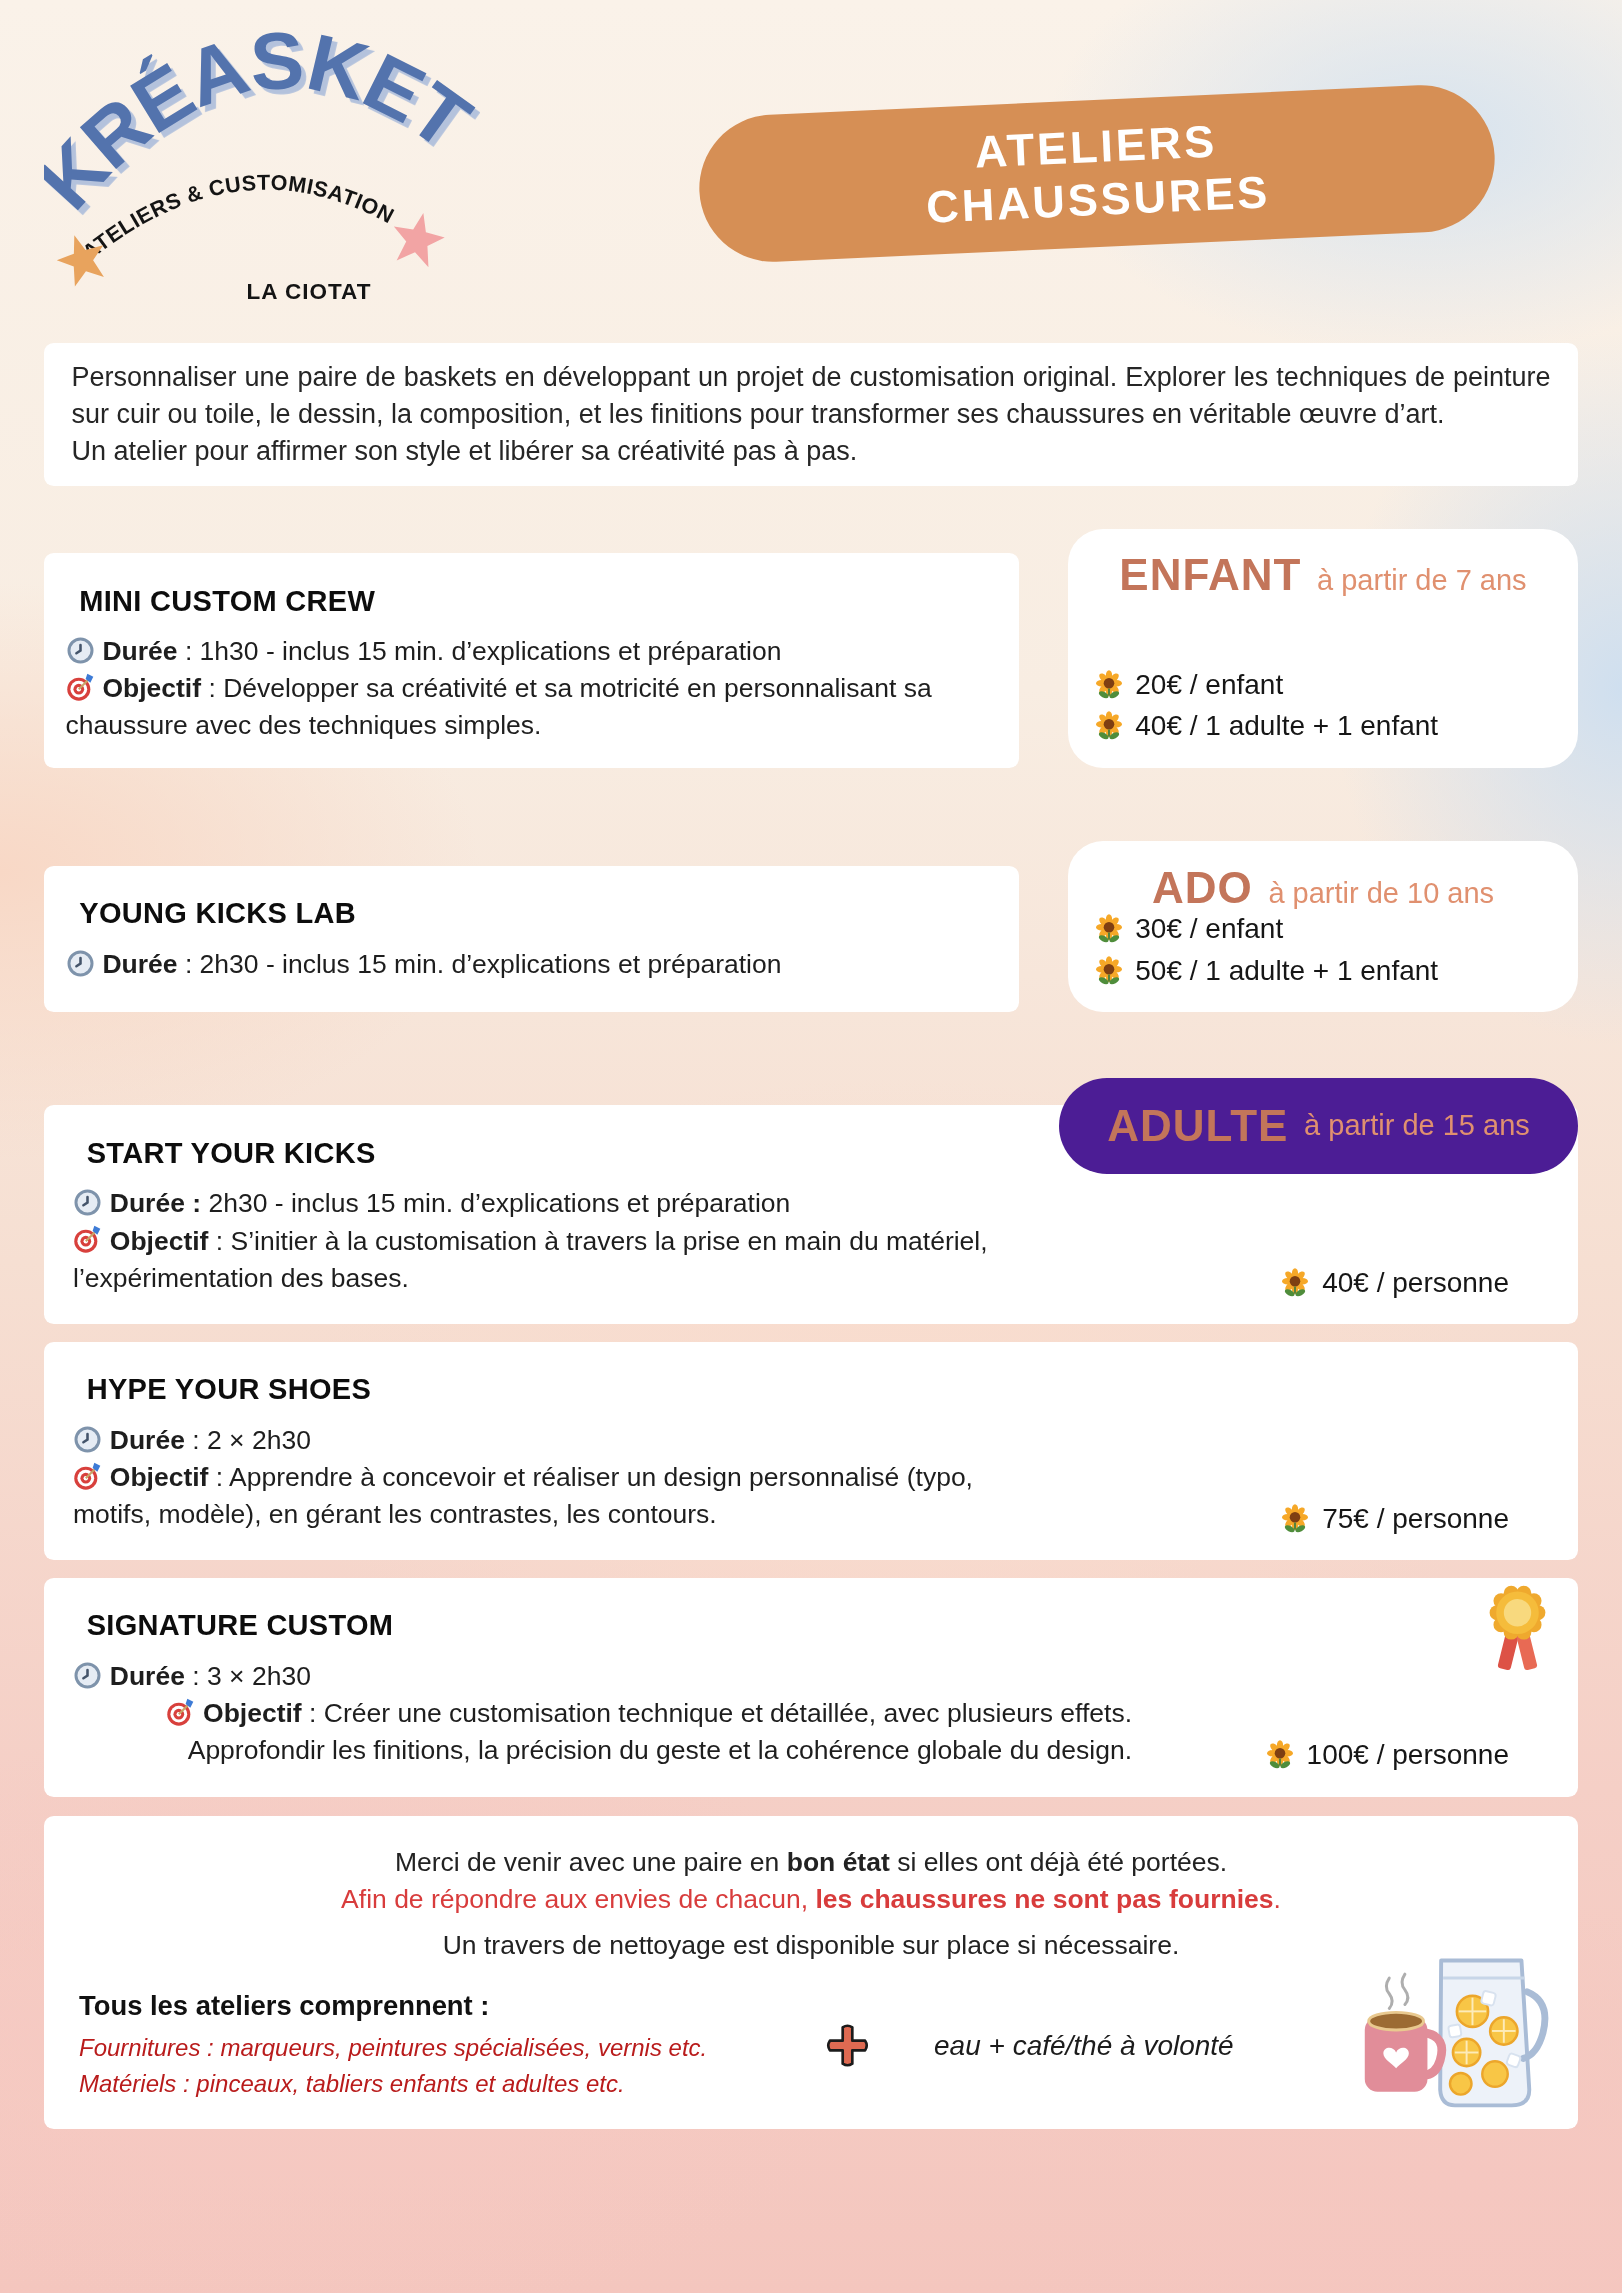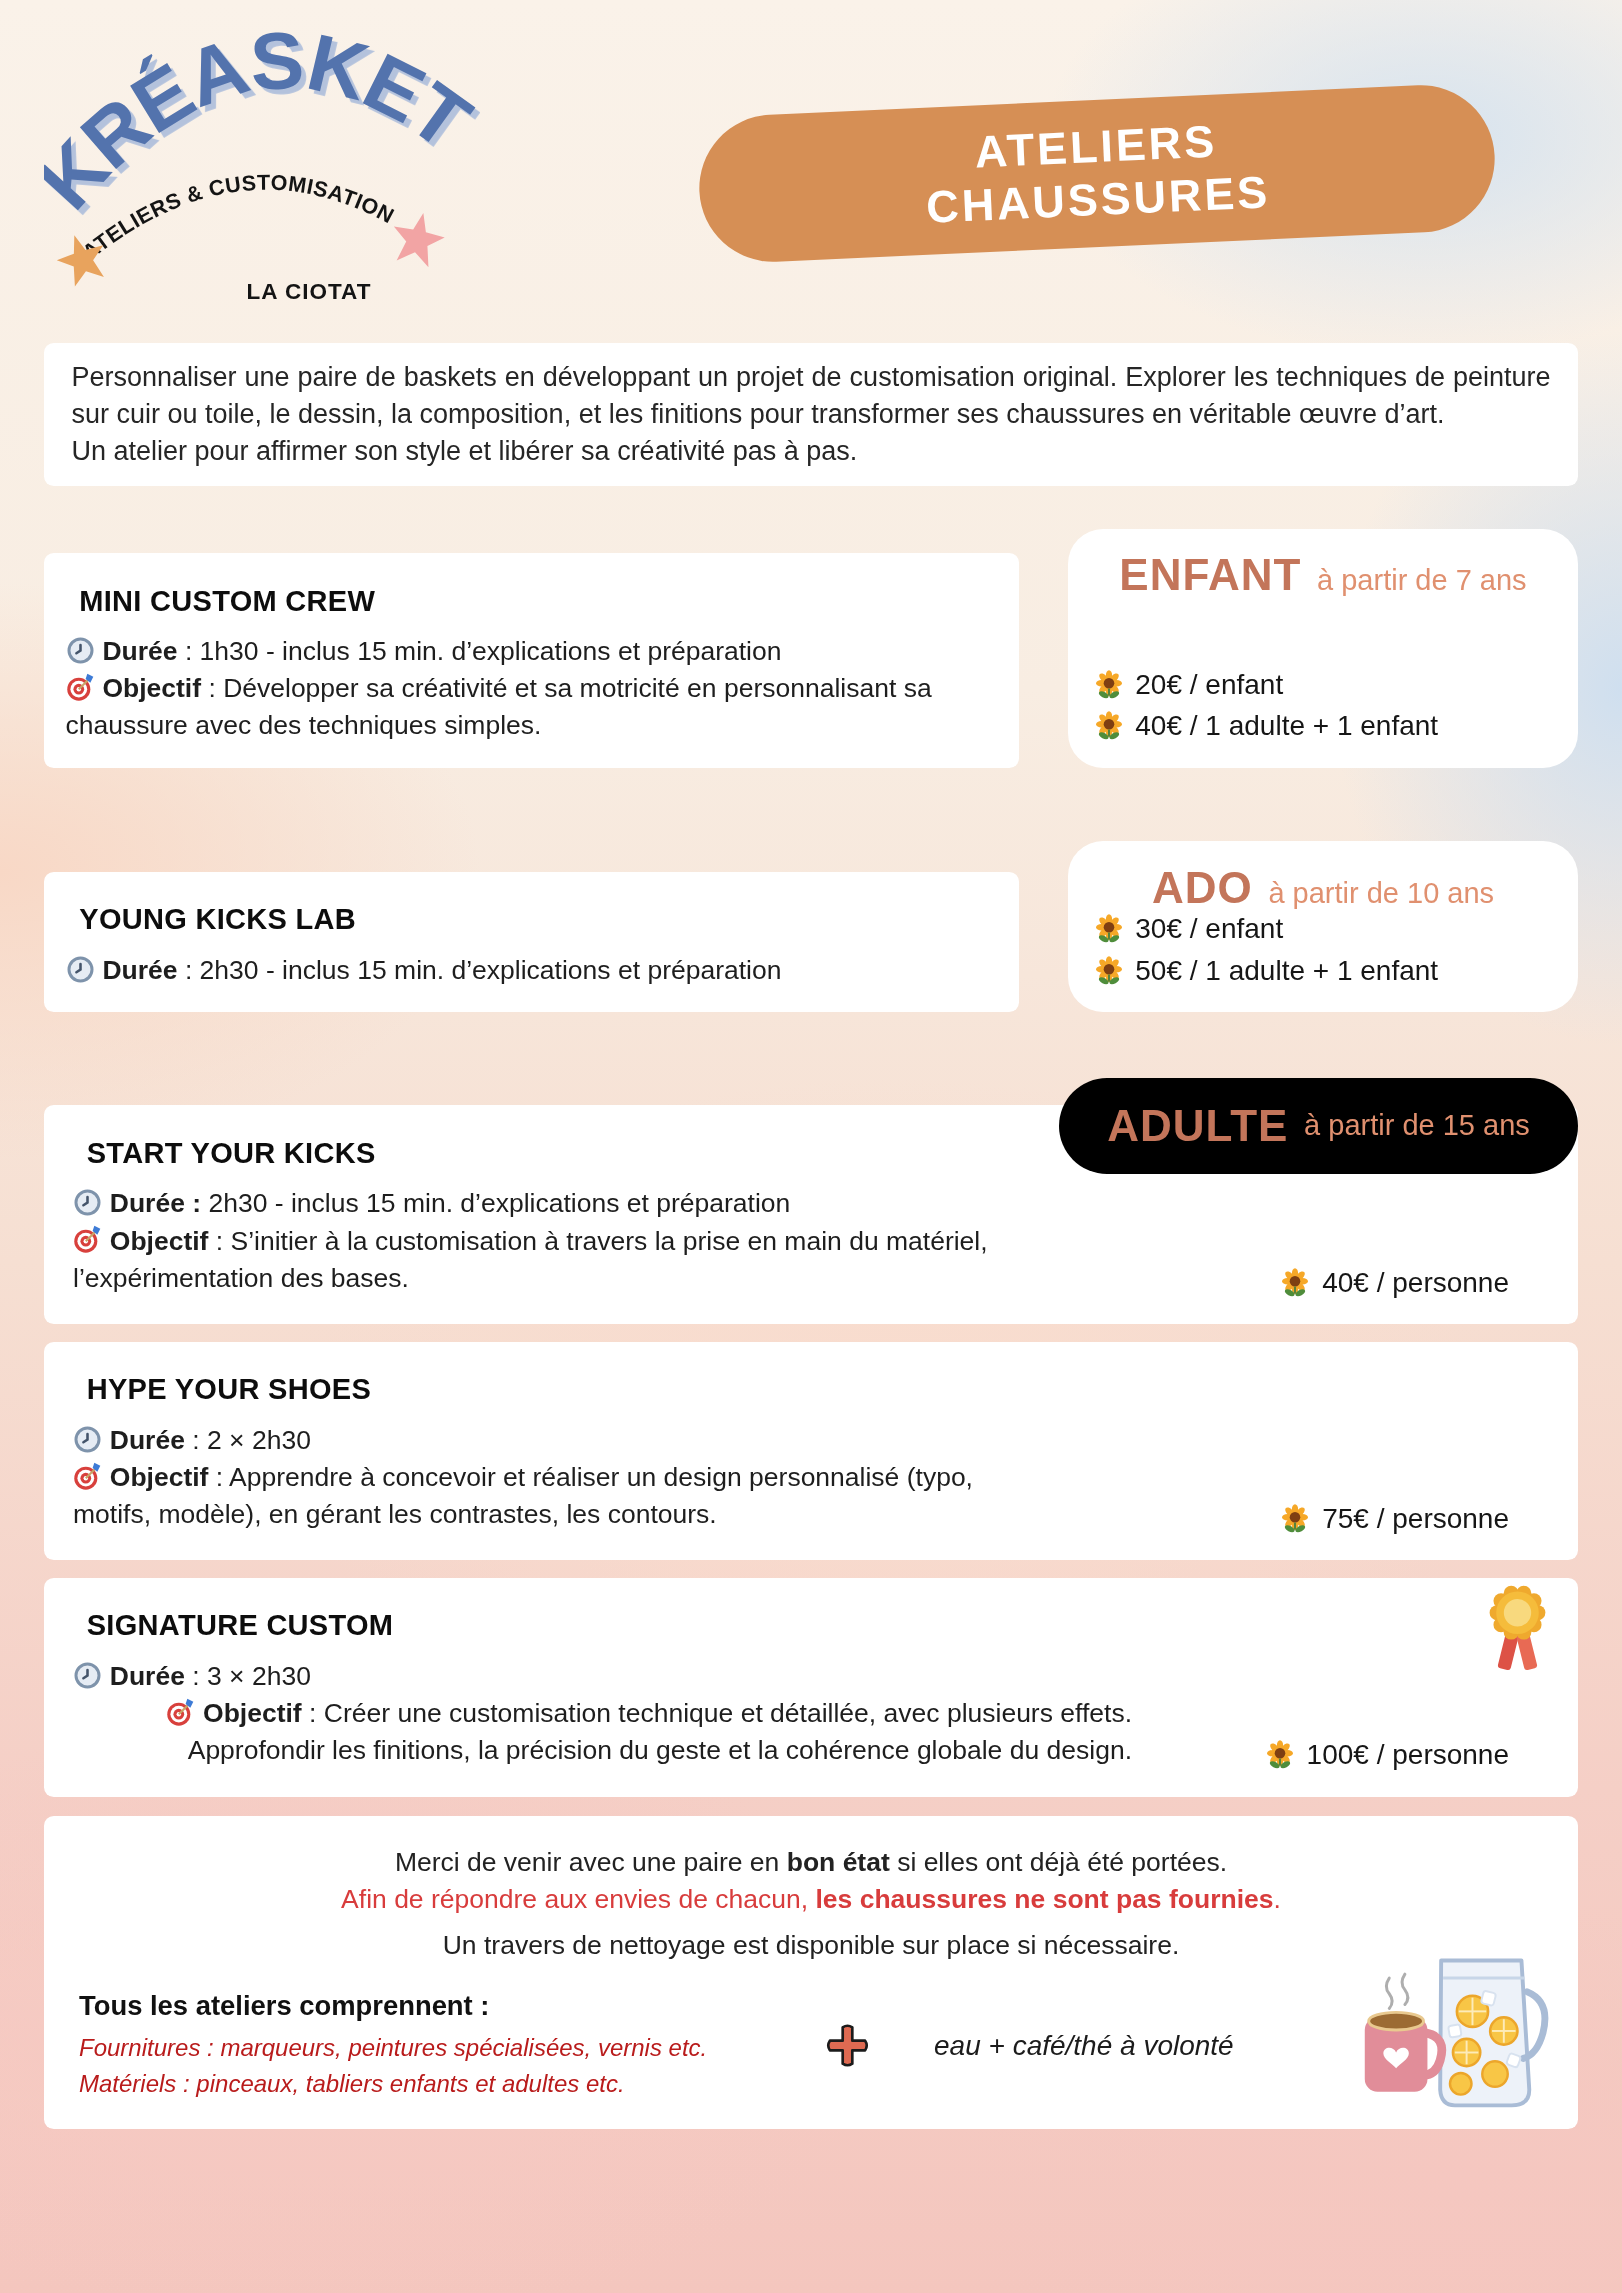--- a/index.html
+++ b/index.html
@@ -33,21 +33,21 @@
                  background: #D68F55; border-radius: 76px; transform: rotate(-2.6deg);
                  display: flex; flex-direction: column; align-items: center; justify-content: center; }
   .badge-line { color: #fff; font-weight: 800; font-size: 45px; letter-spacing: 2.9px; line-height: 1.16; }
 
   
   .card { background: #fff; border-radius: 9.8px; }
   .intro-card { padding: 15.7px 27.4px; font-size: 27px; line-height: 1.38; color: #262626; text-align: justify; }
 
   .row { display: flex; gap: 49px; align-items: stretch; }
   .row-1 { margin-top: 67px; }
-  .row-2 { margin-top: 98px; align-items: flex-end; }
+  .row-2 { margin-top: 98px; }
   .w-card { flex: 1; padding: 19.6px 21.6px 23.5px; position: relative; }
   .w-title { font-size: 29px; font-weight: 800; color: #0d0d0d; letter-spacing: 0.3px;
              padding-left: 13.7px; margin: 11.8px 0 15.7px; }
   .info { font-size: 26.5px; line-height: 1.4; color: #1e1e1e; }
   .info b { font-weight: 800; }
   .icon-inline { width: 29px; height: 29px; vertical-align: -4.9px; margin-right: 7.8px; }
 
   .age-card { width: 510px; background: #fff; border-radius: 35px; margin-top: -24.5px;
               padding: 21.6px 25.5px 25.5px; display: flex; flex-direction: column; position: relative; }
   .age-head { display: flex; align-items: baseline; justify-content: center; gap: 15.7px; white-space: nowrap; }
@@ -56,21 +56,21 @@
   .price-list { margin-top: auto; display: flex; flex-direction: column; gap: 9.8px; }
   .price-row { display: flex; align-items: center; gap: 11.8px; font-size: 28px; color: #161616; }
   .price-icon { width: 30px; height: 30px; flex: 0 0 30px; }
 
   .full-card { margin-top: 93px; position: relative; padding: 19.6px 29px 27.4px; }
   .full-card.tight { margin-top: 17.6px; }
   .mw-990  { max-width: 970px; }
   .mw-960  { max-width: 941px; }
   .mw-1080 { max-width: 1059px; text-align: right; }
   .adulte-blob { position: absolute; top: -27.4px; right: 0; width: 519px; height: 96px;
-                 background: #000000; border-radius: 48px; display: flex; align-items: center;
+                 background: #4c1d95; border-radius: 48px; display: flex; align-items: center;
                  justify-content: center; gap: 15.7px; white-space: nowrap; }
   .price-abs { position: absolute; right: 69px; bottom: 25.5px; display: flex; align-items: center;
                gap: 11.8px; font-size: 28px; color: #161616; }
   .medal { position: absolute; right: 25.5px; top: 2px; width: 71px; height: 102px; }
 
   
   .bottom-card { margin-top: 19.6px; padding: 27.4px 35px 27.4px; position: relative; }
   .notice-line { text-align: center; font-size: 26.5px; line-height: 1.42; color: #222; }
   .notice-red { color: #D83C3C; margin-bottom: 7.8px; }
   .notice-line b { font-weight: 800; }

